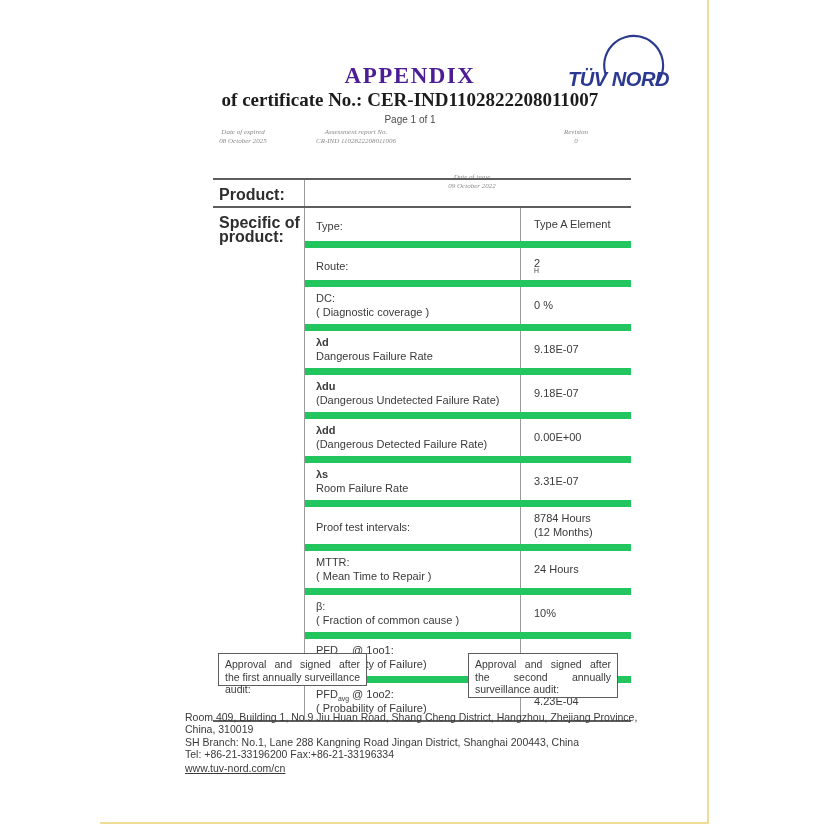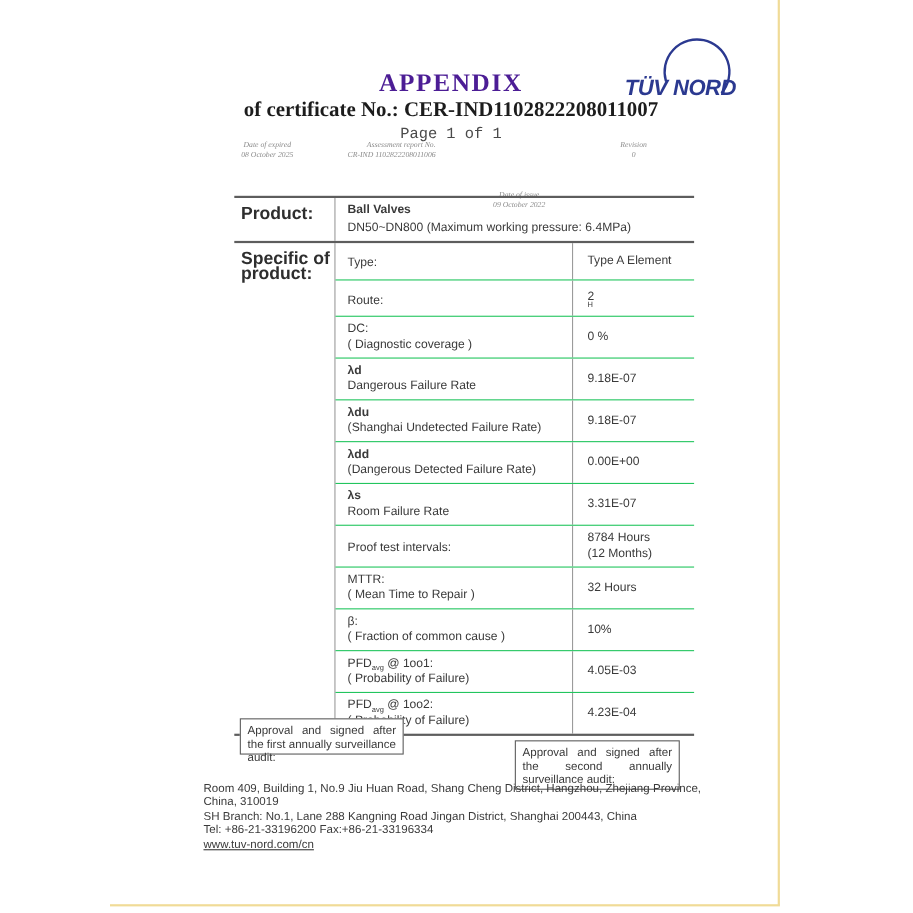--- a/index.html
+++ b/index.html
@@ -16,21 +16,21 @@
   
   .title-block{position:absolute;top:63px;left:0;width:820px;text-align:center;}
   .title{
     font-family:"Liberation Serif", serif;font-weight:bold;
     font-size:23px;letter-spacing:1.5px;color:#4c1d95;line-height:26px;
   }
   .subtitle{
     font-family:"Liberation Serif", serif;font-weight:bold;
     font-size:19px;color:#1c1c1c;line-height:22px;margin-top:0;
   }
-  .page-info{font-size:14px;color:#4a4a4a;margin-top:3px;font-family:Liberation Mono, monospace;}
+  .page-info{font-size:10px;color:#4a4a4a;margin-top:3px;}
 
   
   .logo{position:absolute;left:567px;top:34px;width:108px;height:58px;}
 
   
   .meta-item{
     position:absolute;top:128px;transform:translateX(-50%);
     text-align:center;font-family:"Liberation Serif", serif;
     font-style:italic;font-size:7px;line-height:9px;color:#8a8a8a;
     white-space:nowrap;
@@ -46,21 +46,21 @@
   .head-cell{
     width:92px;flex:0 0 92px;box-sizing:border-box;
     border-right:1px solid #9b9b9b;
     padding:8px 4px 4px 6px;font-weight:bold;font-size:16px;line-height:14px;
     color:#2e2e2e;
   }
   .product-content{flex:1;padding:5px 6px 5px 11px;}
   .product-name{font-weight:bold;margin-bottom:2px;}
   .specific-section{display:flex;}
   .spec-rows{flex:1;display:flex;flex-direction:column;}
-  .spec-row{display:flex;border-top:1px solid #22c55e;}
+  .spec-row{display:flex;border-top:7px solid #22c55e;}
   .spec-row:first-child{border-top:none;}
   .spec-row .label{
     flex:1;padding:5px 6px 5px 11px;display:flex;
     flex-direction:column;justify-content:center;
   }
   .spec-row.single .label{padding-top:12px;padding-bottom:7px;}
   .spec-row .value{
     width:111px;flex:0 0 111px;box-sizing:border-box;
     border-left:1px solid #9b9b9b;padding:5px 4px 5px 13px;
     display:flex;flex-direction:column;justify-content:center;
@@ -69,21 +69,21 @@
   sub{font-size:0.62em;line-height:0;}
 
   
   .sig-box{
     position:absolute;top:653px;box-sizing:border-box;
     border:1px solid #5d5d5d;background:#fff;
     font-size:10.5px;line-height:12.5px;color:#3a3a3a;
     padding:4px 6px;text-align:justify;
   }
   .sig-box.first{left:218px;width:149px;height:33px;}
-  .sig-box.second{left:468px;width:150px;height:45px;margin-top:20px;}
+  .sig-box.second{left:468px;width:150px;height:45px;}
 
   
   .footer{
     position:absolute;left:185px;top:711px;width:470px;
     font-size:10.5px;line-height:12.4px;color:#3a3a3a;
   }
   .footer-link{
     display:inline-block;margin-top:1px;color:#3a3a3a;
     text-decoration:underline;cursor:pointer;
   }
@@ -105,41 +105,37 @@
     <path d="M 39 40 A 30 30 0 1 1 91 51" fill="none" stroke="#2b3990" stroke-width="2.2" stroke-linecap="round"></path>
     <text x="1" y="53" font-family="Liberation Sans, sans-serif" font-size="20.5" font-weight="bold" font-style="italic" letter-spacing="-0.5" fill="#2b3990">TÜV NORD</text>
   </svg>
 </div>
 
 <div>
   <div class="meta-item" style="left:243px;">
     <div>Date of expired</div>
     <div>08 October 2025</div>
   </div>
-  <div class="meta-item" style="left:356px;text-align:right;">
+  <div class="meta-item" style="left:356px;">
     <div>Assessment report No.</div>
     <div>CR-IND 1102822208011006</div>
   </div>
   <div class="meta-item" style="left:472px;margin-top:45px;">
     <div>Date of issue</div>
     <div>09 October 2022</div>
   </div>
   <div class="meta-item" style="left:576px;">
     <div>Revision</div>
     <div>0</div>
   </div>
 </div>
 
 <div class="cert-table">
   <div class="product-row">
     <div class="head-cell">Product:</div>
-    <div class="product-content">
-      <div class="product-name">Ball Valves</div>
-      <div class="product-desc">DN50~DN800 (Maximum working pressure: 6.4MPa)</div>
-    </div>
   </div>
   <div class="specific-section">
     <div class="head-cell">Specific of product:</div>
     <div class="spec-rows">
         <div class="spec-row single">
     <div class="cell label">
       <div class="term">Type:</div>
 
     </div>
     <div class="cell value">Type A Element</div>
@@ -161,21 +157,21 @@
         <div class="spec-row">
     <div class="cell label">
       <div class="term bold">λd</div>
       <div class="desc">Dangerous Failure Rate</div>
     </div>
     <div class="cell value">9.18E-07</div>
   </div>
         <div class="spec-row">
     <div class="cell label">
       <div class="term bold">λdu</div>
-      <div class="desc">(Shanghai Undetected Failure Rate)</div>
+      <div class="desc">(Dangerous Undetected Failure Rate)</div>
     </div>
     <div class="cell value">9.18E-07</div>
   </div>
         <div class="spec-row">
     <div class="cell label">
       <div class="term bold">λdd</div>
       <div class="desc">(Dangerous Detected Failure Rate)</div>
     </div>
     <div class="cell value">0.00E+00</div>
   </div>
@@ -191,21 +187,21 @@
       <div class="term">Proof test intervals:</div>
 
     </div>
     <div class="cell value">8784 Hours<br>(12 Months)</div>
   </div>
         <div class="spec-row">
     <div class="cell label">
       <div class="term">MTTR:</div>
       <div class="desc">( Mean Time to Repair )</div>
     </div>
-    <div class="cell value">32 Hours</div>
+    <div class="cell value">24 Hours</div>
   </div>
         <div class="spec-row">
     <div class="cell label">
       <div class="term">β:</div>
       <div class="desc">( Fraction of common cause )</div>
     </div>
     <div class="cell value">10%</div>
   </div>
         <div class="spec-row">
     <div class="cell label">

